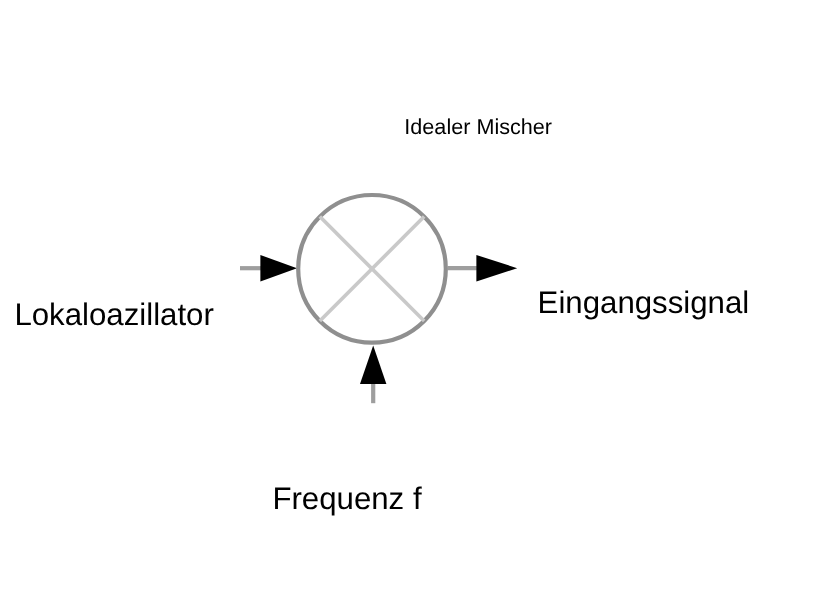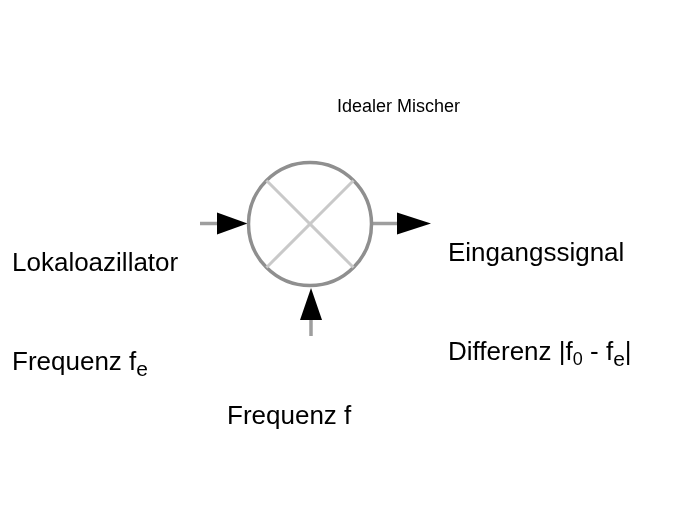--- a/index.html
+++ b/index.html
@@ -67,25 +67,23 @@
 
     <circle class="mixer-circle" cx="310" cy="224" r="61.5"></circle>
     <line class="cross-line" x1="266.5" y1="180.5" x2="353.5" y2="267.5"></line>
     <line class="cross-line" x1="353.5" y1="180.5" x2="266.5" y2="267.5"></line>
   </svg>
 
   <div class="title">Idealer Mischer</div>
 
   <div class="label input-label">
     <div>Lokaloazillator</div>
-    <div><span>Frequenz f</span><span class="sub-e">e</span></div>
   </div>
 
   <div class="label output-label">
     <div>Eingangssignal</div>
-    <div><span>Differenz |f</span><span class="sub-0">0</span><span> - f</span><span class="sub-e">e</span><span>|</span></div>
   </div>
 
   <div class="label osc-label">
     <div><span>Frequenz f</span></div>
   </div>
 
 </div>
 
 </body></html>

